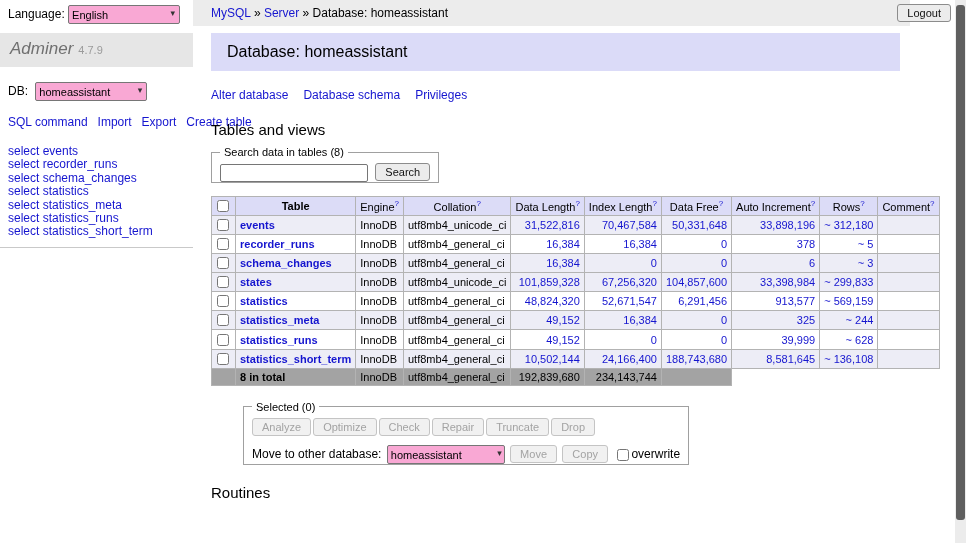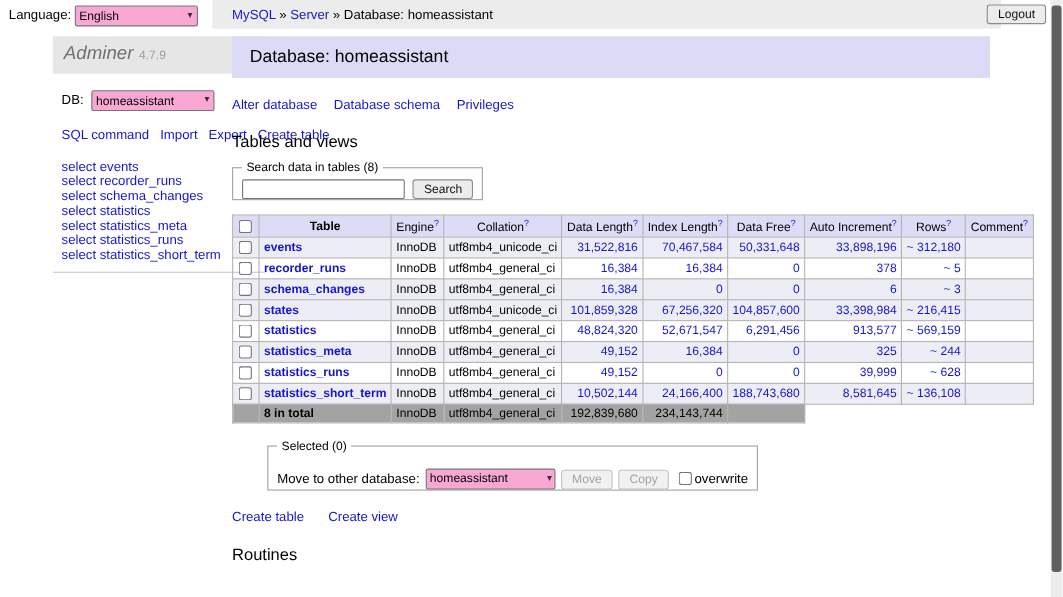--- a/index.html
+++ b/index.html
@@ -31,21 +31,21 @@
 
 .lang-bar { position:absolute; left:8px; top:5px; }
 .lang-bar select { width:112px; }
 .breadcrumb-bar {
   position:absolute; left:193px; top:0; width:717px; height:26px;
   background:#ececec; line-height:26px; padding-left:18px; white-space:nowrap;
 }
 .logout-btn { position:absolute; top:4px; right:15px; }
 
 
-.sidebar { position:absolute; left:0; top:33px; width:193px;margin-left:48px; }
+.sidebar { position:absolute; left:0; top:33px; width:193px; }
 .sidebar-header { background:#e6e6e6; padding:6px 10px 8px 10px; }
 .app-name { font-style:italic; font-size:17px; color:#707070; }
 .app-version { font-size:11px; color:#9b9b9b; margin-left:5px; }
 .sidebar-body { padding:0 8px; }
 .db-row { margin-top:15px; }
 .db-row select { width:112px; margin-left:4px; }
 .sidebar-links { margin-top:13px; width:152px; line-height:1.4; }
 .sidebar-links a { margin-right:10px; white-space:nowrap; }
 .table-links { margin-top:14px; line-height:1.12; }
 .table-links a { display:block; white-space:nowrap; }
@@ -204,21 +204,21 @@
         </tr>
         <tr>
           <td class="check"><input type="checkbox" style=""></td>
           <td class="name"><a href="#">states</a></td>
           <td>InnoDB</td>
           <td>utf8mb4_unicode_ci</td>
           <td class="num"><a href="#">101,859,328</a></td>
           <td class="num"><a href="#">67,256,320</a></td>
           <td class="num"><a href="#">104,857,600</a></td>
           <td class="num"><a href="#">33,398,984</a></td>
-          <td class="num"><a href="#">~ 216,415</a></td>
+          <td class="num"><a href="#">~ 299,833</a></td>
           <td></td>
         </tr>
         <tr>
           <td class="check"><input type="checkbox" style=""></td>
           <td class="name"><a href="#">statistics</a></td>
           <td>InnoDB</td>
           <td>utf8mb4_general_ci</td>
           <td class="num"><a href="#">48,824,320</a></td>
           <td class="num"><a href="#">52,671,547</a></td>
           <td class="num"><a href="#">6,291,456</a></td>
@@ -269,30 +269,30 @@
           <td>utf8mb4_general_ci</td>
           <td class="num">192,839,680</td>
           <td class="num">234,143,744</td>
           <td></td>
         </tr>
       </tbody>
   </table>
 
   <fieldset class="selected-fieldset">
     <legend>Selected (0)</legend>
+    <div class="sel-buttons" id="sel-buttons"><button disabled="">Analyze</button><button disabled="">Optimize</button><button disabled="">Check</button><button disabled="">Repair</button><button disabled="">Truncate</button><button disabled="">Drop</button></div>
     <div class="move-row">
       <span>Move to other database:</span>
       <span class="select-wrap"><select><option>homeassistant</option></select></span>
       <button disabled="">Move</button>
       <button disabled="">Copy</button>
       <label><input type="checkbox" style=""><span>overwrite</span></label>
     </div>
   </fieldset>
 
-  <div class="create-links" id="create-links"><a href="#">Create table</a><a href="#">Create view</a></div>
   <div class="section-heading">Routines</div>
   
   
 </div>
 
 <div class="scrollbar-track">
   <div class="scrollbar-thumb"></div>
 </div>
 
 </body></html>

